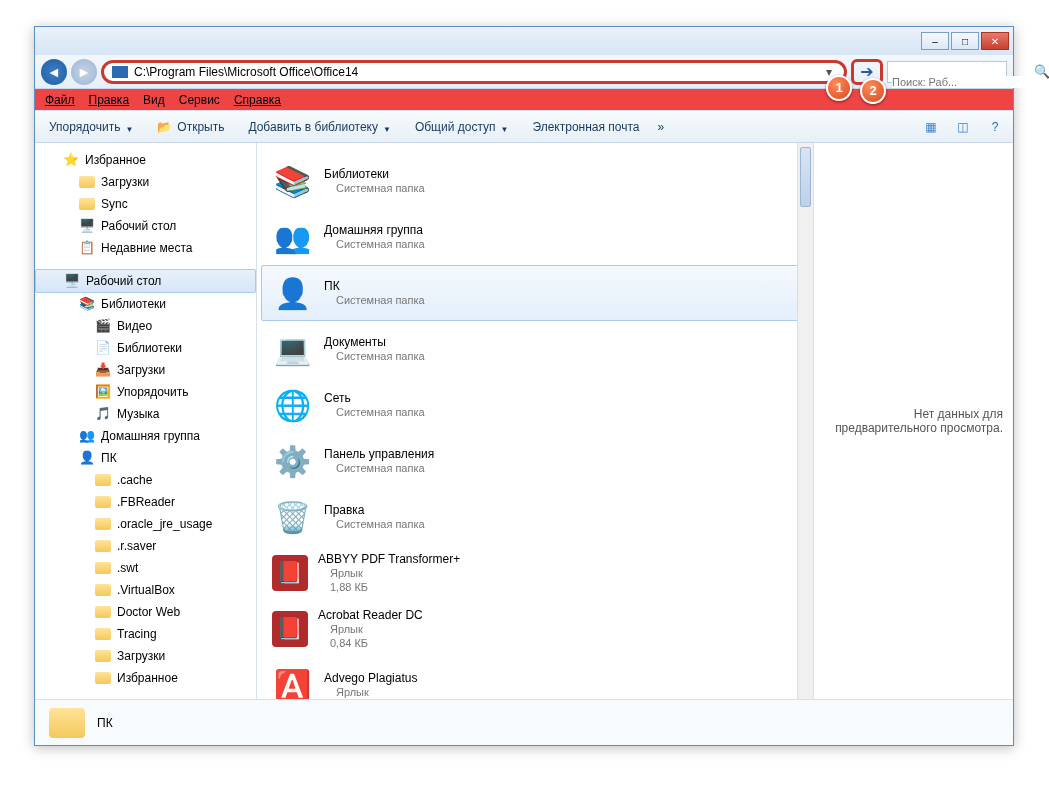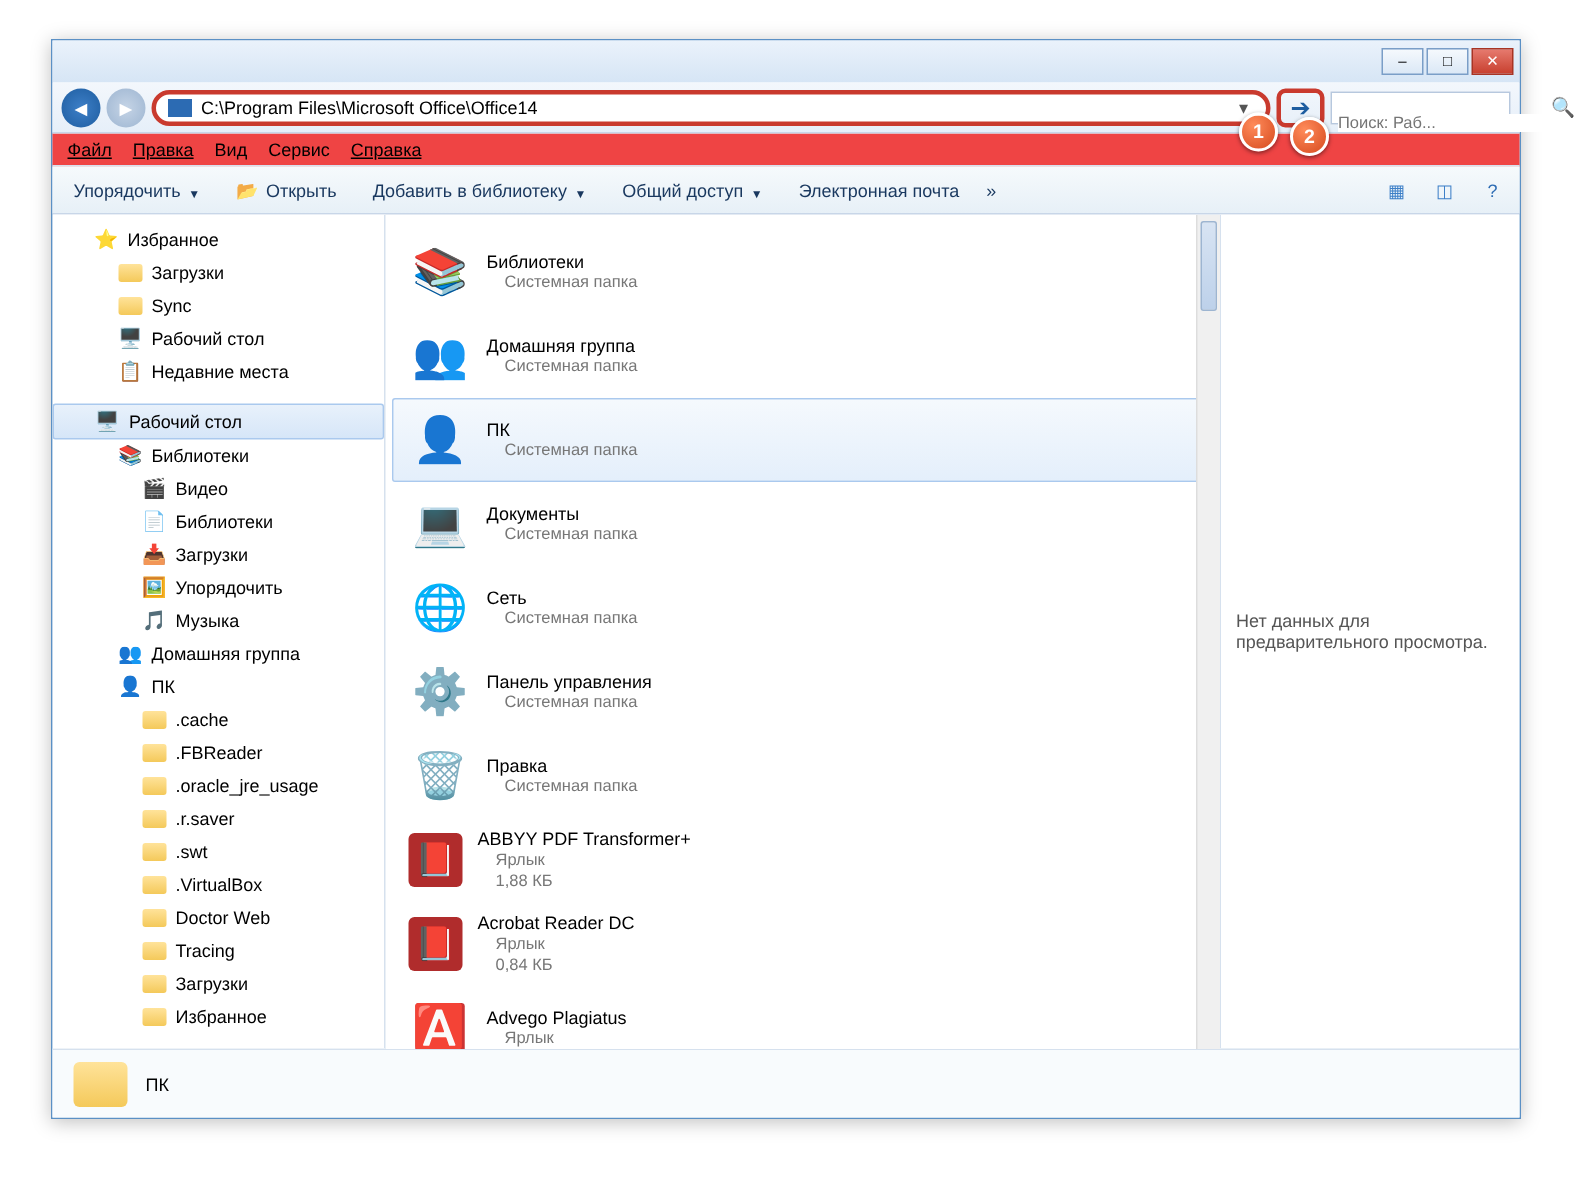--- a/index.html
+++ b/index.html
@@ -36,21 +36,21 @@
 .nav-item.indent2 { padding-left: 60px; }
 .nav-item.selected { background: linear-gradient(#e8f1fb,#d6e6f8); border:1px solid #aac9ee; border-radius:2px; }
 .nav-ico { width:16px; height:16px; display:inline-flex; align-items:center; justify-content:center; font-size:13px; }
 .content { flex:1; overflow-y:auto; padding: 10px 4px; position:relative; background:#fff; }
 .item-row { display:flex; align-items:center; gap:10px; padding: 6px 10px; cursor:pointer; border:1px solid transparent; border-radius:2px; }
 .item-row.selected { background: linear-gradient(#f5f9fd,#e4effb); border:1px solid #aac9ee; }
 .item-ico { width:42px; height:42px; display:flex; align-items:center; justify-content:center; font-size:30px; flex-shrink:0; }
 .item-text { display:flex; flex-direction:column; }
 .item-name { color:#000; font-size:12px; }
 .item-sub { color:#777; font-size:11px; line-height:14px;margin-left:12px; }
-.preview { width: 200px; border-left:1px solid #d6e1ee; display:flex; align-items:center; justify-content:center; padding:10px; color:#555; text-align:left; font-size:12px; background:#fff; }
+.preview { width: 200px; border-left:1px solid #d6e1ee; display:flex; align-items:center; justify-content:center; padding:10px; color:#555; text-align:right; font-size:12px; background:#fff; }
 .statusbar { height: 46px; border-top:1px solid #d6e1ee; display:flex; align-items:center; padding: 0 14px; gap:12px; background:#f8fbfd; }
 .status-ico { width:36px; height:36px; display:flex; align-items:center; justify-content:center; font-size:28px; }
 .ico-folder { background:linear-gradient(#ffe39a,#f4c95a); border-radius:2px; width:16px; height:12px; display:inline-block; }
 .ico-folder-lg { background:linear-gradient(#ffe39a,#f4c95a); border-radius:4px; width:38px; height:30px; }
 .content-scroll { position:absolute; right:0; top:0; width:16px; height:100%; background:#f0f0f0; border-left:1px solid #ddd; }
 .content-scroll-thumb { position:absolute; left:2px; right:2px; top:4px; height:60px; background:linear-gradient(#d8e4f3,#bdd1ea); border:1px solid #9db5d1; border-radius:2px; }
 </style>
 </head>
 <body>
 

